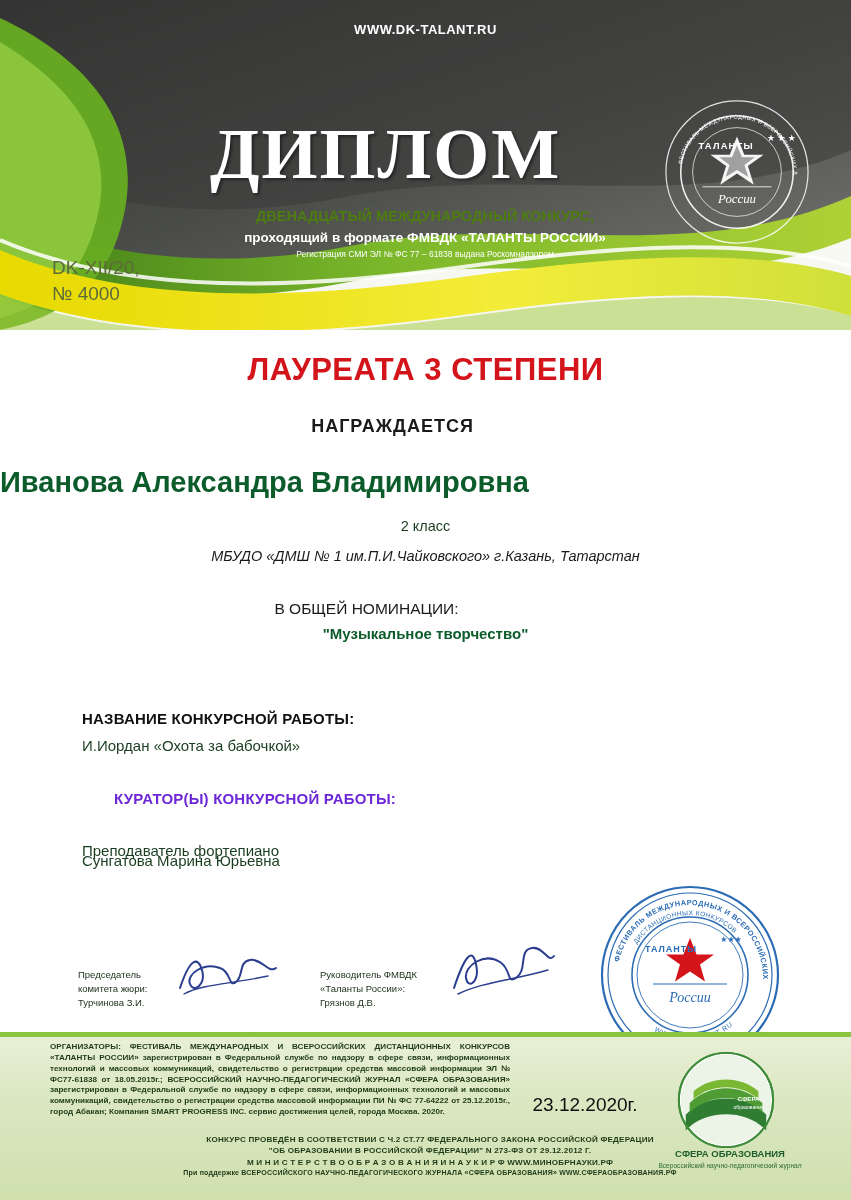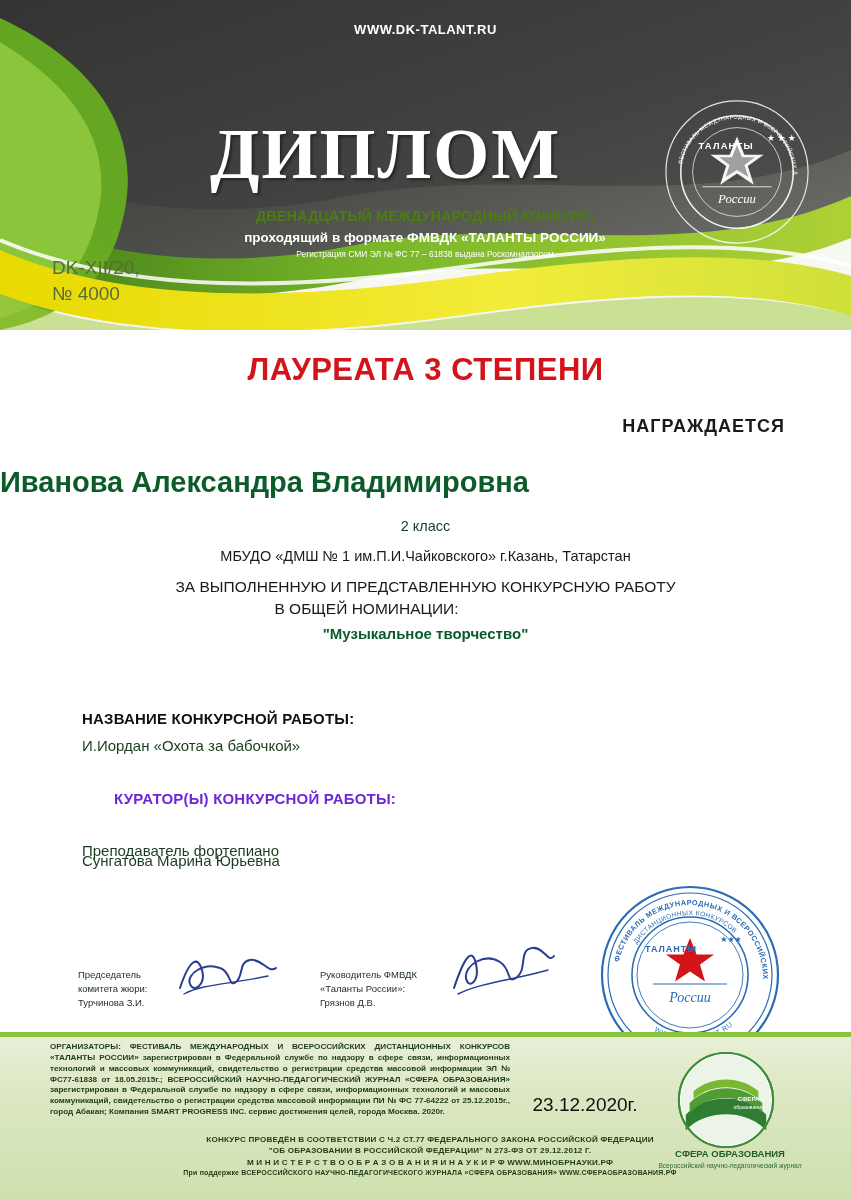--- a/index.html
+++ b/index.html
@@ -116,21 +116,21 @@
     text-align: center;
     font-size: 31px;
     font-weight: bold;
     color: #d4141b;
     letter-spacing: 0.5px;
   }
   .awarded-to {
     position: absolute;
     top: 416px;
     left: 0; width: 785px;
-    text-align: right;
+    text-align: center;
     font-size: 18px;
     font-weight: bold;
     color: #1a1a1a;
     letter-spacing: 1px;
   }
   .recipient {
     position: absolute;
     top: 466px;
     left: 0; width: 851px;
     font-size: 29px;
@@ -145,20 +145,21 @@
     font-size: 14.5px;
     color: #1a3d1f;
   }
   .institution {
     position: absolute;
     top: 548px;
     left: 0; width: 851px;
     text-align: center;
     font-size: 14.5px;
     color: #1a1a1a;
+    font-style: italic;
   }
   .for-work-1 {
     position: absolute;
     top: 578px;
     left: 0; width: 851px;
     text-align: center;
     font-size: 15.5px;
     color: #1a1a1a;
   }
   .for-work-2 {
@@ -393,21 +394,20 @@
 
     <div class="doc-number"><span style="white-space:pre-line">DK-XII/20,
 № 4000</span></div>
   </div>
 
   <div class="award-title">ЛАУРЕАТА 3 СТЕПЕНИ</div>
   <div class="awarded-to">НАГРАЖДАЕТСЯ</div>
   <div class="recipient">Иванова Александра Владимировна</div>
   <div class="grade">2 класс</div>
   <div class="institution">МБУДО «ДМШ № 1 им.П.И.Чайковского» г.Казань, Татарстан</div>
-  <div class="for-work-1">ЗА ВЫПОЛНЕННУЮ И ПРЕДСТАВЛЕННУЮ КОНКУРСНУЮ РАБОТУ</div>
   <div class="for-work-2">В ОБЩЕЙ НОМИНАЦИИ:</div>
   <div class="nomination">"Музыкальное творчество"</div>
 
   <div class="label-work">НАЗВАНИЕ КОНКУРСНОЙ РАБОТЫ:</div>
   <div class="value-work">И.Иордан «Охота за бабочкой»</div>
 
   <div class="label-curator">КУРАТОР(Ы) КОНКУРСНОЙ РАБОТЫ:</div>
   <div class="value-curator1">Сунгатова Марина Юрьевна</div>
   <div class="value-curator2">Преподаватель фортепиано</div>
 

